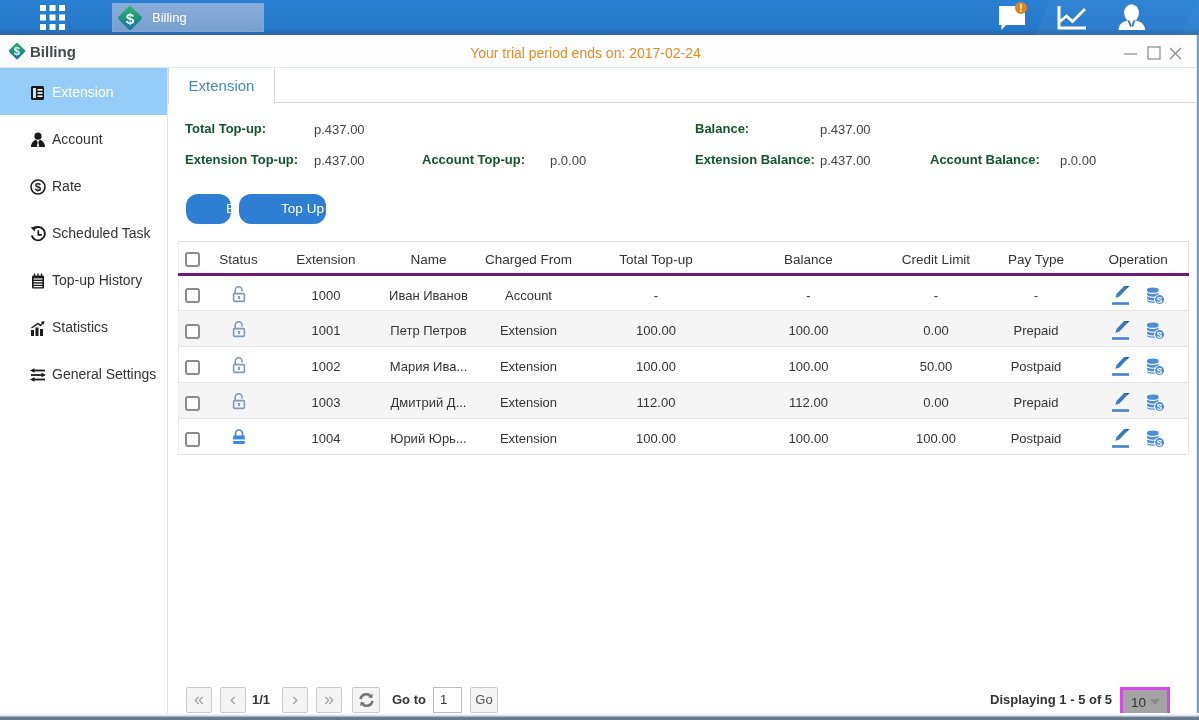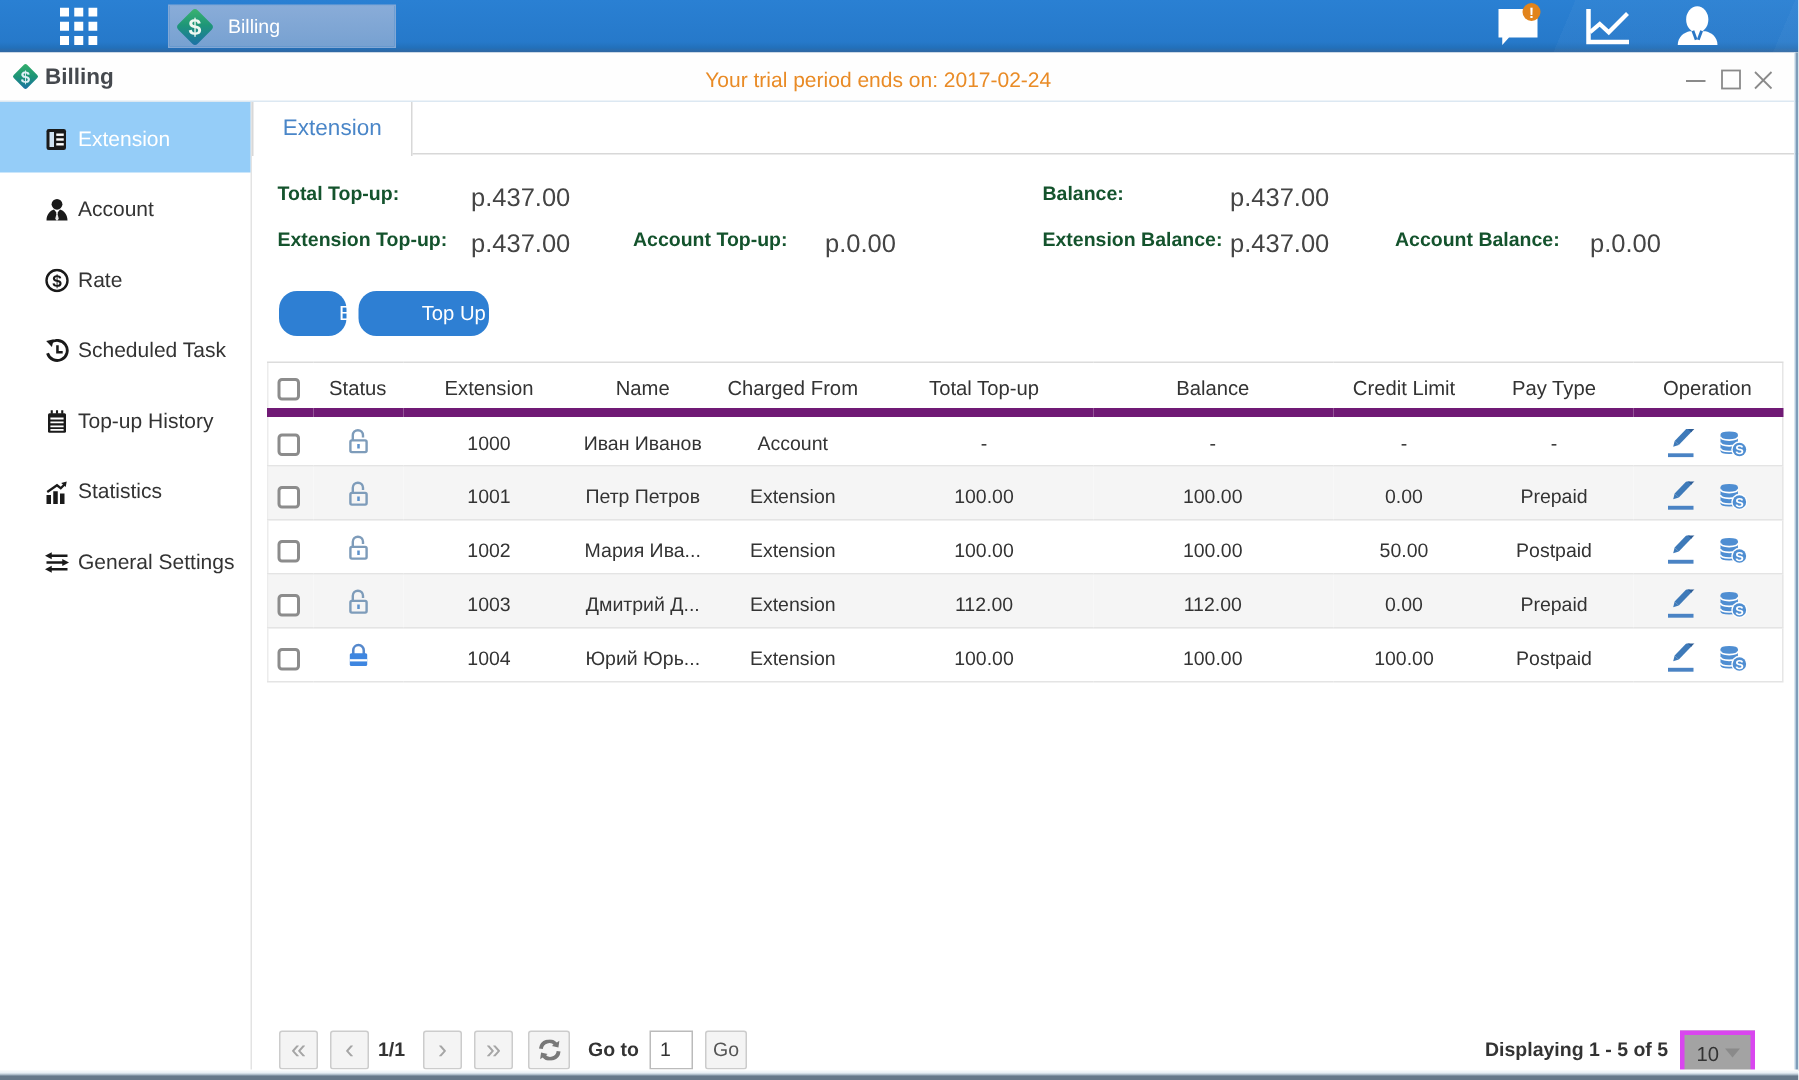--- a/index.html
+++ b/index.html
@@ -27,29 +27,29 @@
   .sbitem .lbl { position:absolute; left:52px; top:1px; }
   .sbitem.sel { background:#95cdf8; color:#fff; }
 
   
   #content { left:168px; top:68px; width:1031px; height:646px; background:#fff; }
   #tabstrip { position:absolute; left:0; top:0; width:1031px; height:35px; border-bottom:1px solid #d8d8d8; }
   #tabactive { position:absolute; left:0; top:0; width:107px; height:36px; background:#fff;
     border-left:1px solid #d8d8d8; border-right:1px solid #d8d8d8; text-align:center; line-height:35px;
     color:#4a86c8; font-size:15px; }
   .statlabel { position:absolute; font-weight:bold; color:#14532d; font-size:13px; }
-  .statval { position:absolute; color:#444; font-size:17px; }
+  .statval { position:absolute; color:#444; font-size:13px; }
   .btn { position:absolute; top:126px; height:30px; background:#2e7fd3; color:#fff; font-size:13.5px;
     border:none; border-radius:12px; text-align:center; line-height:30px;padding-left:40px; }
 
   
   #tbl { position:absolute; left:10px; top:173px; width:1010px; }
   table { border-collapse:collapse; width:1010px; table-layout:fixed; font-size:13px; color:#333; border-left:1px solid #ececec; border-right:1px solid #e6e6e6; }
   th { font-weight:normal; color:#333; font-size:13.5px; height:33px; padding-top:4px;
-       border-top:1px solid #dcdcdc; border-bottom:6px solid #701a75; }
+       border-top:1px solid #dcdcdc; border-bottom:3px solid #701a75; }
   td { height:36px; text-align:center; border-bottom:1px solid #e4e4e4; padding-top:4px; }
   tr.alt td { background:#f5f5f5; }
   .cb { display:inline-block; width:15px; height:15px; border:2px solid #8c8c8c; border-radius:3px; background:#fff; vertical-align:middle; margin-left:6px; }
 
   
   #pager { position:absolute; left:0; top:619px; width:1031px; height:27px; }
   .pbtn { position:absolute; top:0; width:26px; height:26px; background:#f4f4f4; border:1px solid #ccc;
     border-radius:2px; color:#a5a5a5; text-align:center; line-height:23px; font-size:18px; }
   .ptext { position:absolute; top:5px; font-size:13px; color:#333;font-weight:bold; }
 

